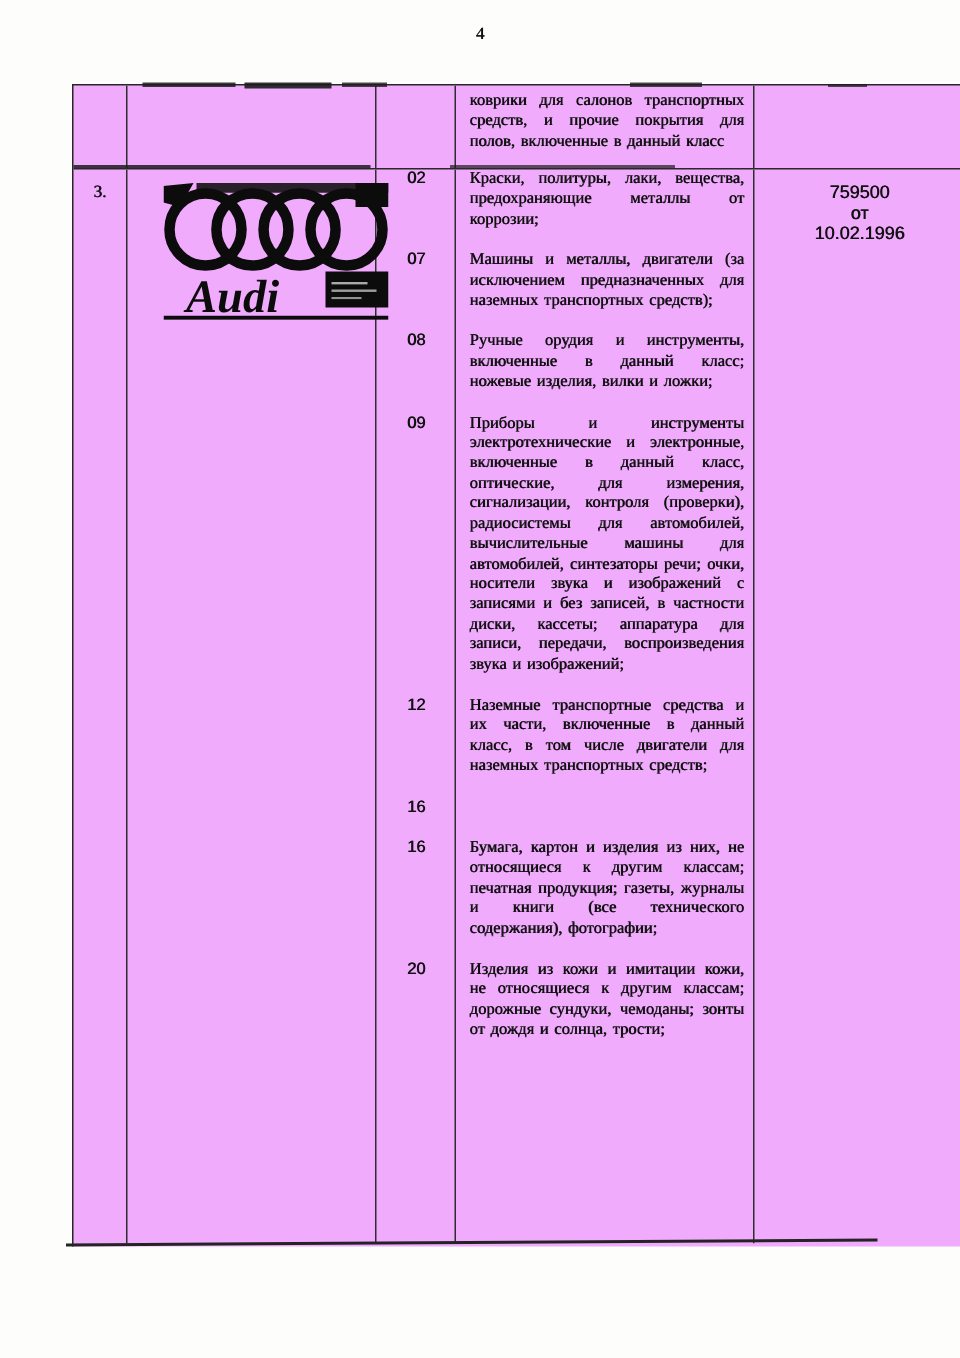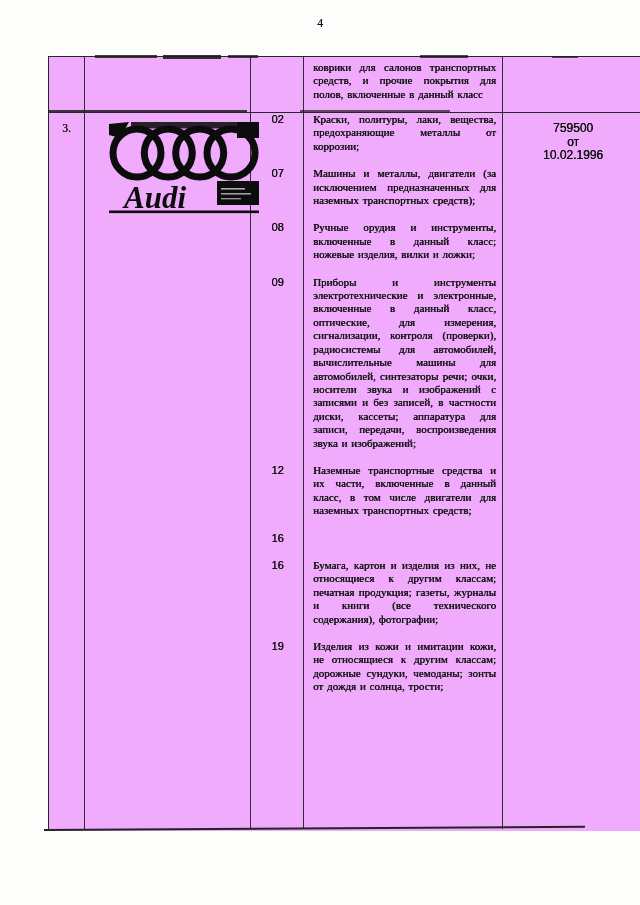--- a/index.html
+++ b/index.html
@@ -177,21 +177,21 @@
           <div class="ci-text inky">Наземные транспортные средства и их части, включенные в данный класс, в том числе двигатели для наземных транспортных средств;</div>
         </div>
         <div class="ci">
           <div class="ci-num inky">16</div>
         </div>
         <div class="ci">
           <div class="ci-num inky">16</div>
           <div class="ci-text inky">Бумага, картон и изделия из них, не относящиеся к другим классам; печатная продукция; газеты, журналы и книги (все технического содержания), фотографии;</div>
         </div>
         <div class="ci">
-          <div class="ci-num inky">19</div>
+          <div class="ci-num inky">20</div>
           <div class="ci-text inky">Изделия из кожи и имитации кожи, не относящиеся к другим классам; дорожные сундуки, чемоданы; зонты от дождя и солнца, трости;</div>
         </div>
       </div>
 
       <div class="cell c5">
         <div class="reg inky">
           <div>759500</div>
           <div>от</div>
           <div>10.02.1996</div>
         </div>

